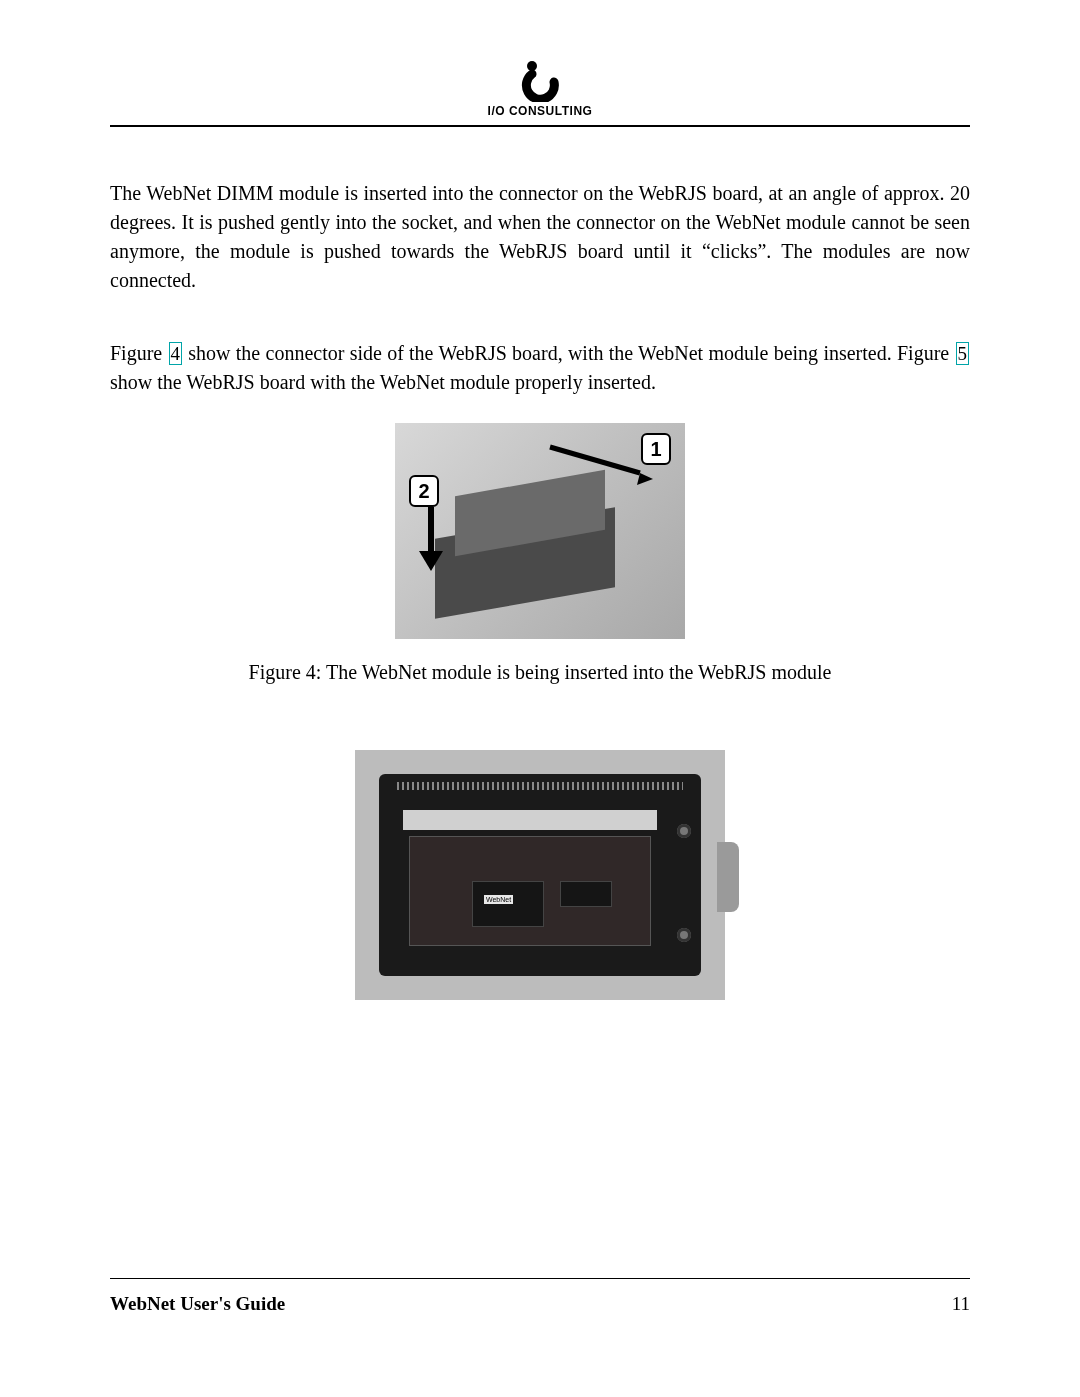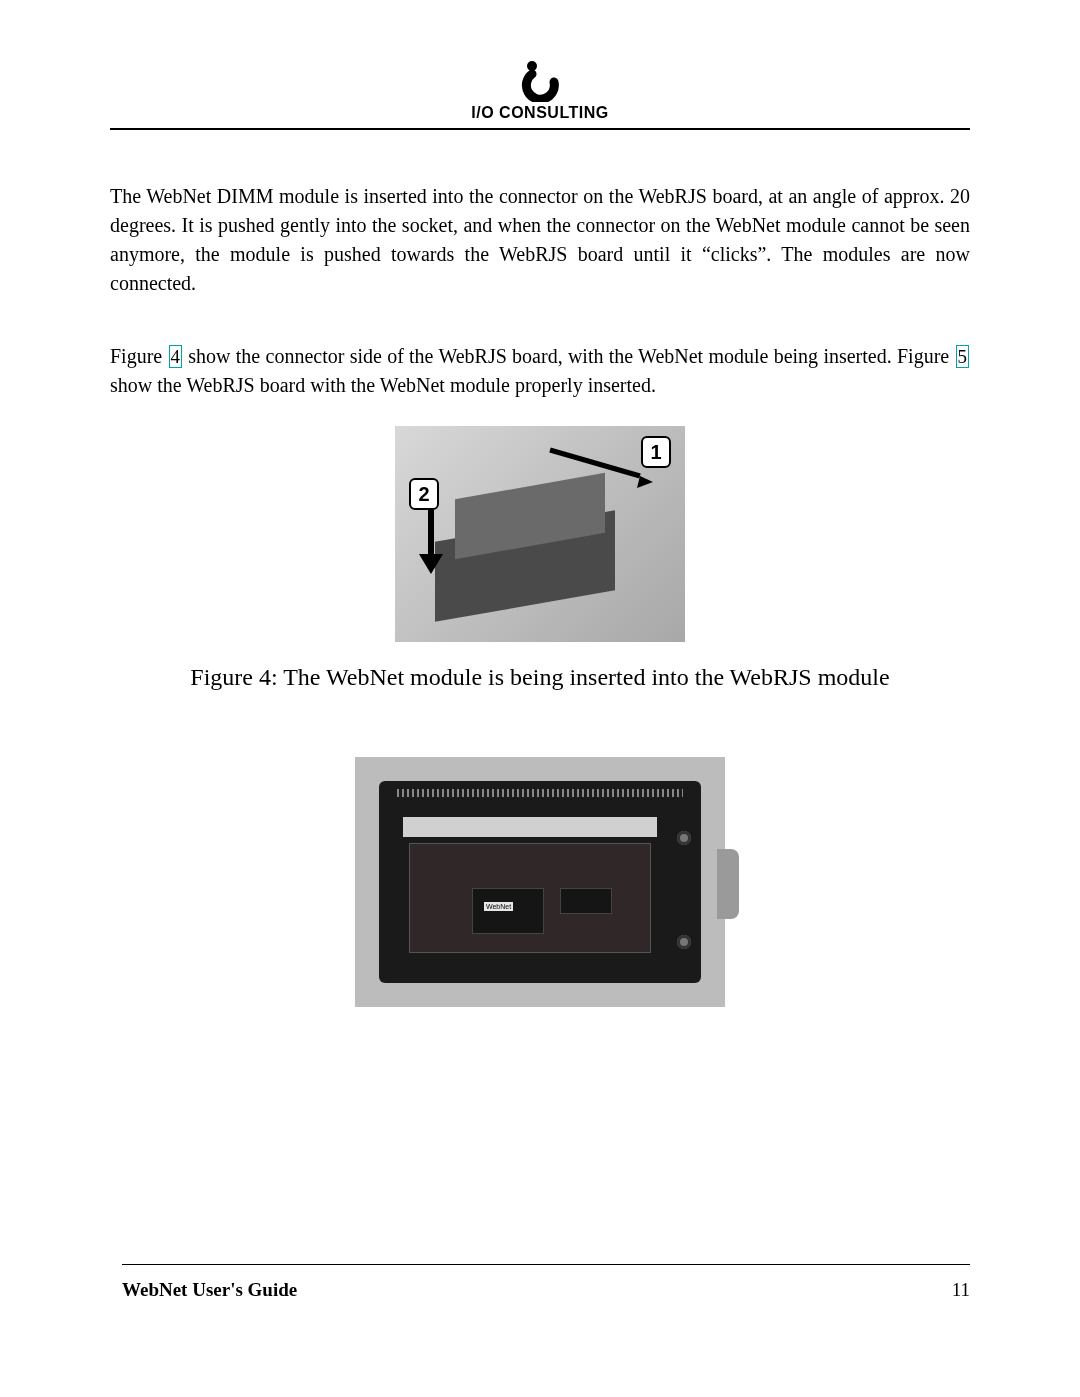--- a/index.html
+++ b/index.html
@@ -27,21 +27,21 @@
   }
   .logo-circle {
     width: 42px;
     height: 42px;
     margin: 0 auto 2px auto;
     position: relative;
   }
   .brand {
     font-family: Arial, Helvetica, sans-serif;
     font-weight: 900;
-    font-size: 16px;
+    font-size: 12px;
     letter-spacing: 0.5px;
   }
   .rule-top {
     border-top: 2px solid #000;
     margin: 6px 0 0 0;
   }
   .section-heading {
     margin-top: 52px;
     font-size: 20px;
     font-weight: bold;
@@ -62,21 +62,21 @@
     border: 1px solid #00a4a8;
     padding: 0 1px;
     margin: 0 1px;
     font-size: 19px;
   }
   .figure-block {
     text-align: center;
     margin-top: 26px;
   }
   .figure-caption {
-    font-size: 24px;
+    font-size: 20px;
     margin-top: 18px;
   }
   .figure-gap {
     height: 40px;
   }
   .image-box {
     display: inline-block;
     background: #c4c4c4;
     position: relative;
   }
@@ -156,21 +156,21 @@
     background: repeating-linear-gradient(90deg,#888 0,#888 2px,#1a1a1a 2px,#1a1a1a 5px);
   }
   .img2 .connector {
     position: absolute;
     right: -14px; top: 92px; width: 22px; height: 70px;
     background: #9a9a9a;
     border-radius: 0 8px 8px 0;
   }
   .footer {
     position: absolute;
-    left: 110px; right: 110px; bottom: 96px; margin-left: 12px;
+    left: 110px; right: 110px; bottom: 82px;
   }
   .rule-bottom {
     border-top: 1px solid #000;
     margin-bottom: 14px;
   }
   .footer-row {
     display: flex;
     justify-content: space-between;
     font-size: 19px;
   }

